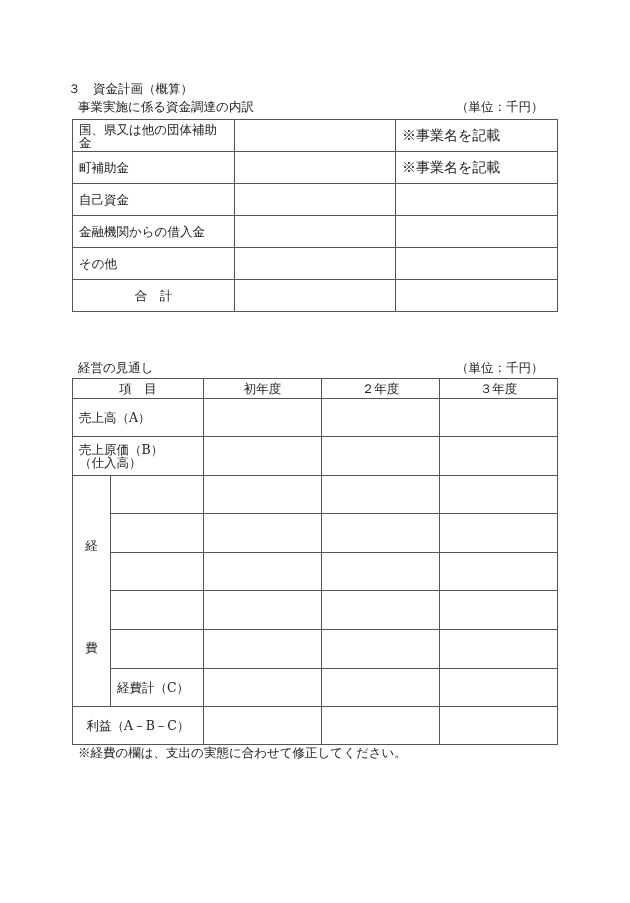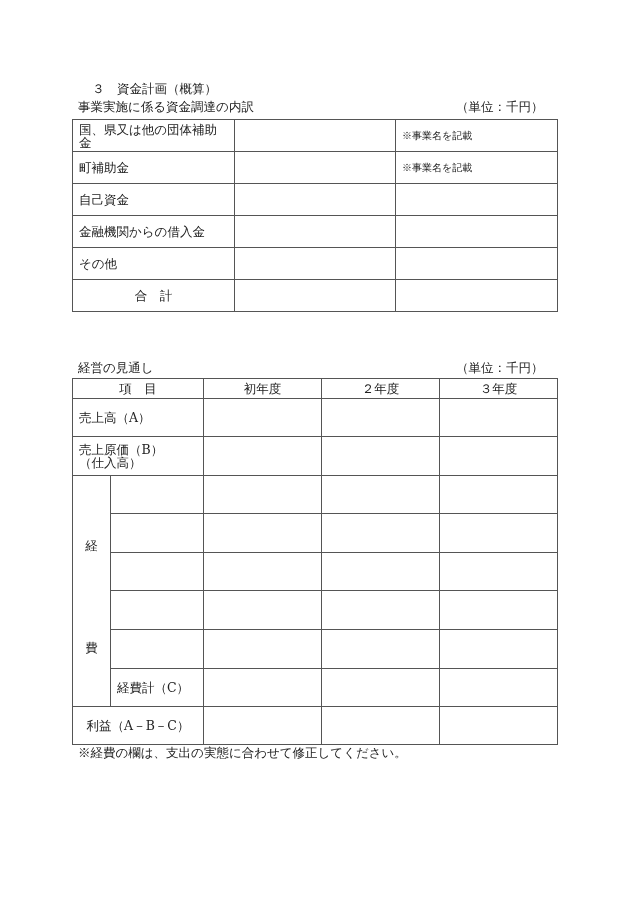--- a/index.html
+++ b/index.html
@@ -1,30 +1,30 @@
 <!DOCTYPE html>
 <html><head>
 <meta charset="utf-8">
 <style>
   html, body { margin:0; padding:0; background:#ffffff; }
   body { width:630px; height:903px; position:relative; overflow:hidden;
          font-family:"DejaVu Serif", "Liberation Serif", serif; color:#222; }
   .abs { position:absolute; }
   .txt { font-size:12.5px; line-height:14px; white-space:nowrap; }
-  .sm { font-size:10px; }
+  .sm { font-size:14px; }
   table { border-collapse:collapse; position:absolute; table-layout:fixed; }
   td { border:1px solid #555; padding:0 6px; font-size:12.5px; line-height:13px; vertical-align:middle; }
   .c { text-align:center; }
   .diag { position:relative; padding:0; }
   .diag svg { position:absolute; left:0; top:0; width:100%; height:100%; }
 </style>
 </head>
 <body>
 
-<div class="abs txt" style="left:92px;top:82px;">３　資金計画（概算）</div>
+<div class="abs txt" style="left:68px;top:82px;">３　資金計画（概算）</div>
 <div class="abs txt" style="left:78px;top:100px;">事業実施に係る資金調達の内訳</div>
 <div class="abs txt" style="left:456px;top:100px;">（単位：千円）</div>
 
 <table style="left:72px;top:119px;width:485px;">
   <colgroup>
       <col style="width:162px">
       <col style="width:161px">
       <col style="width:162px">
     </colgroup>
   <tbody>

